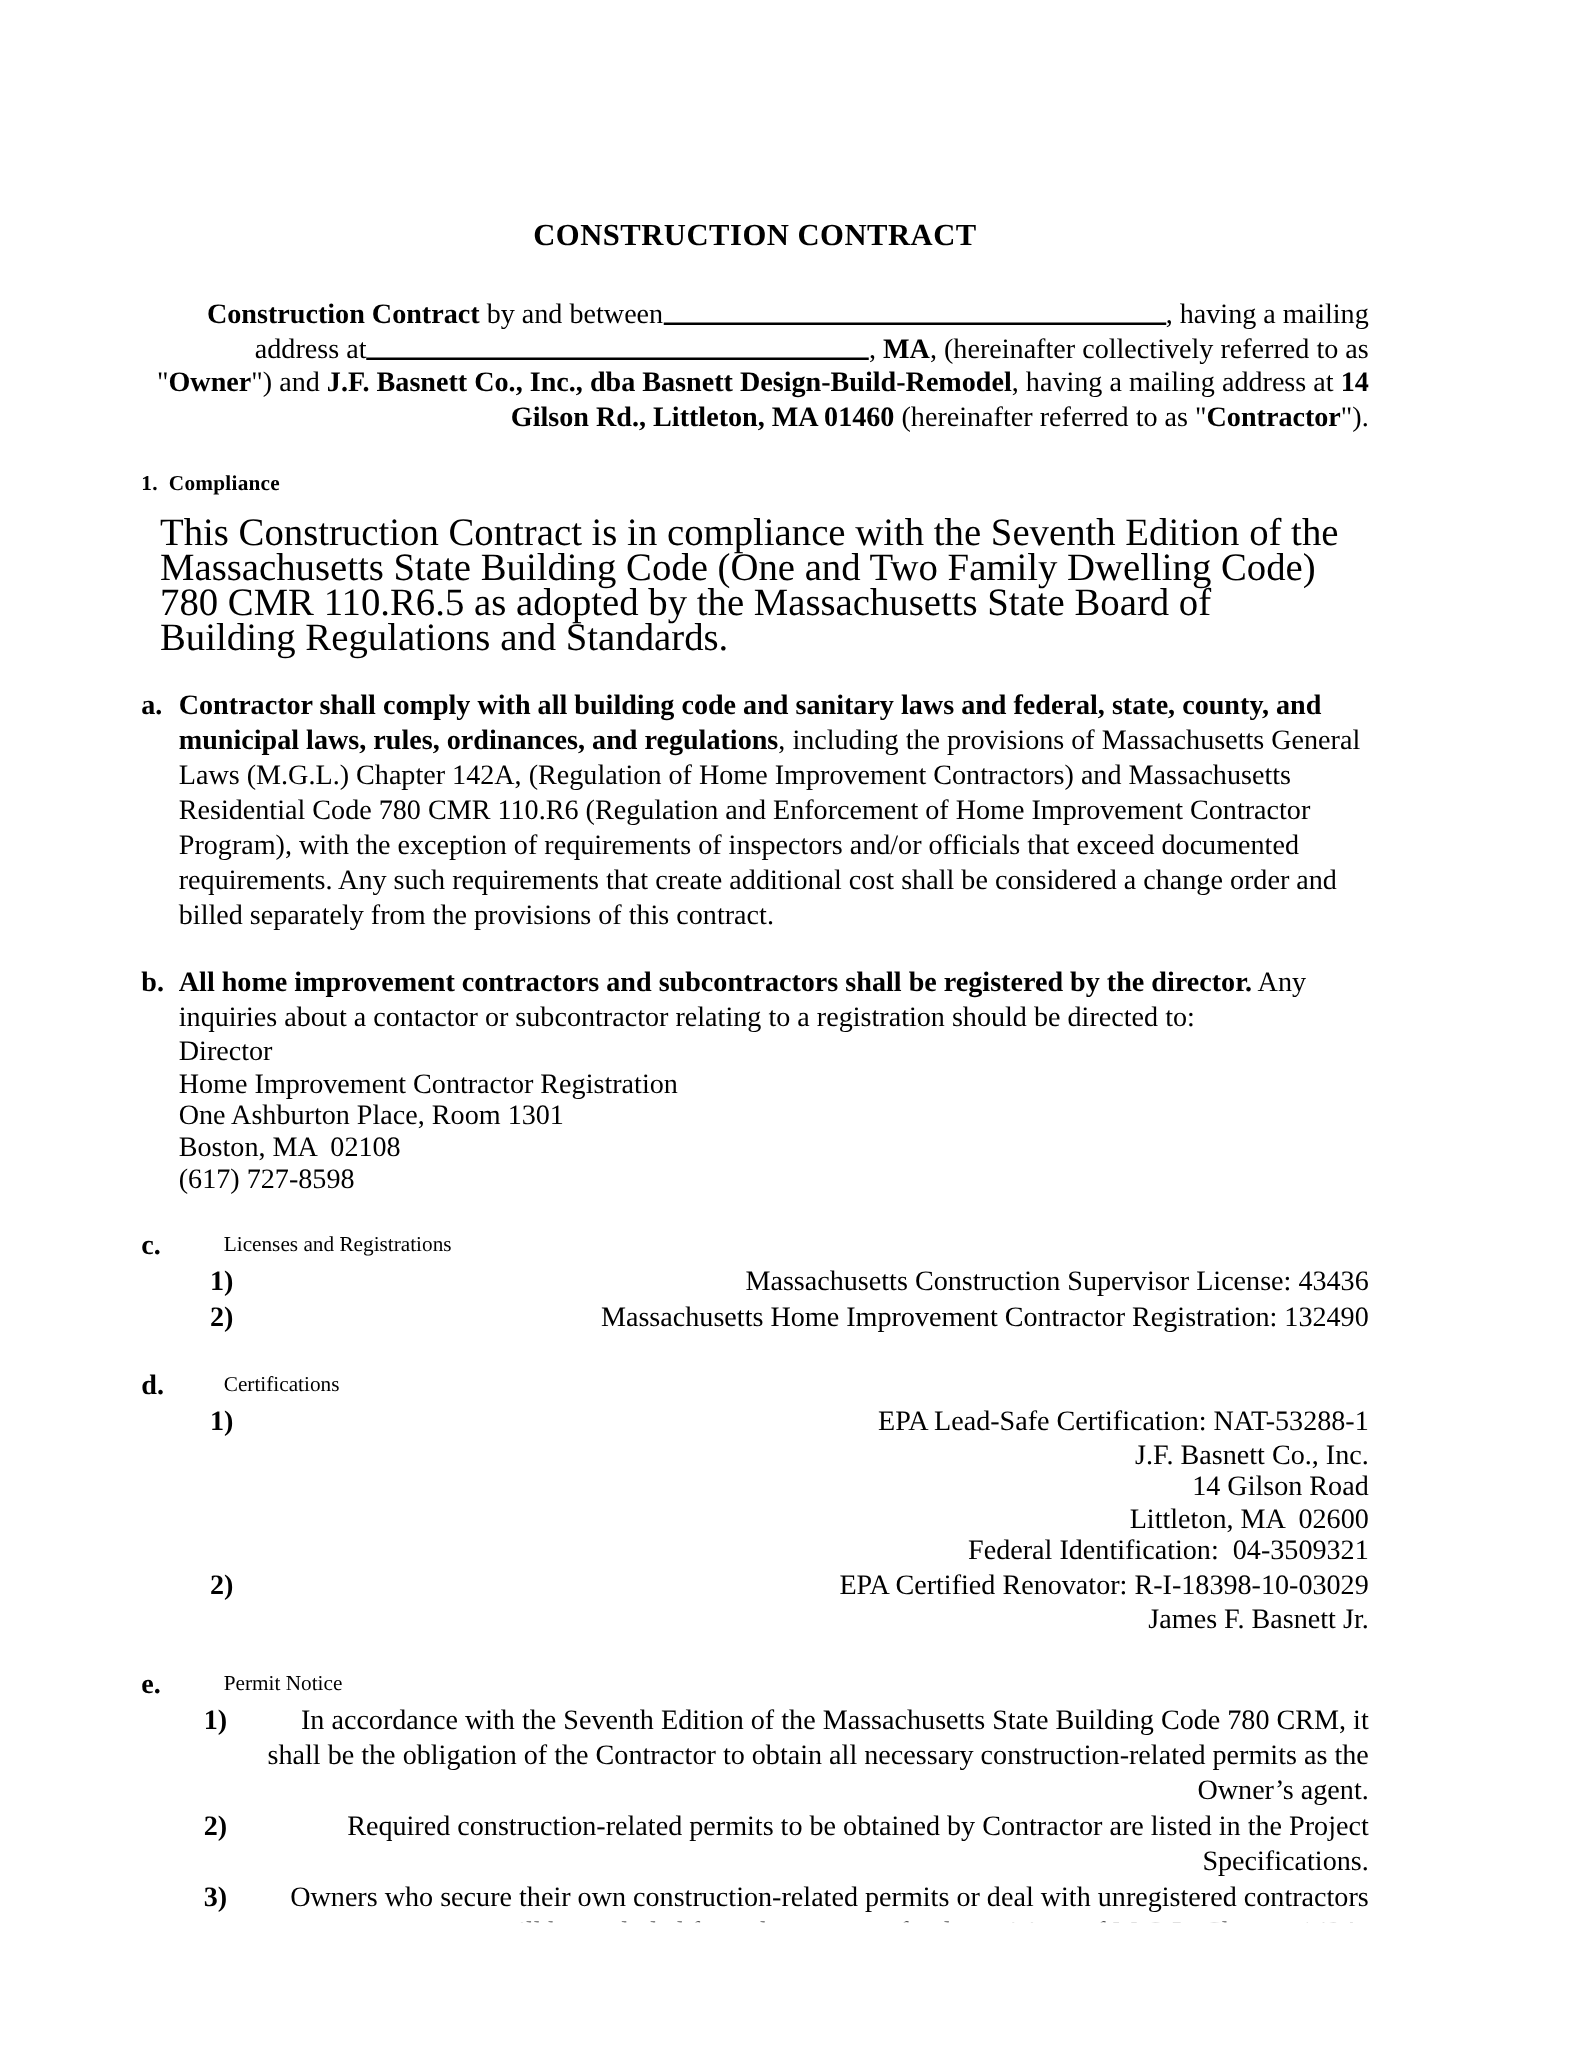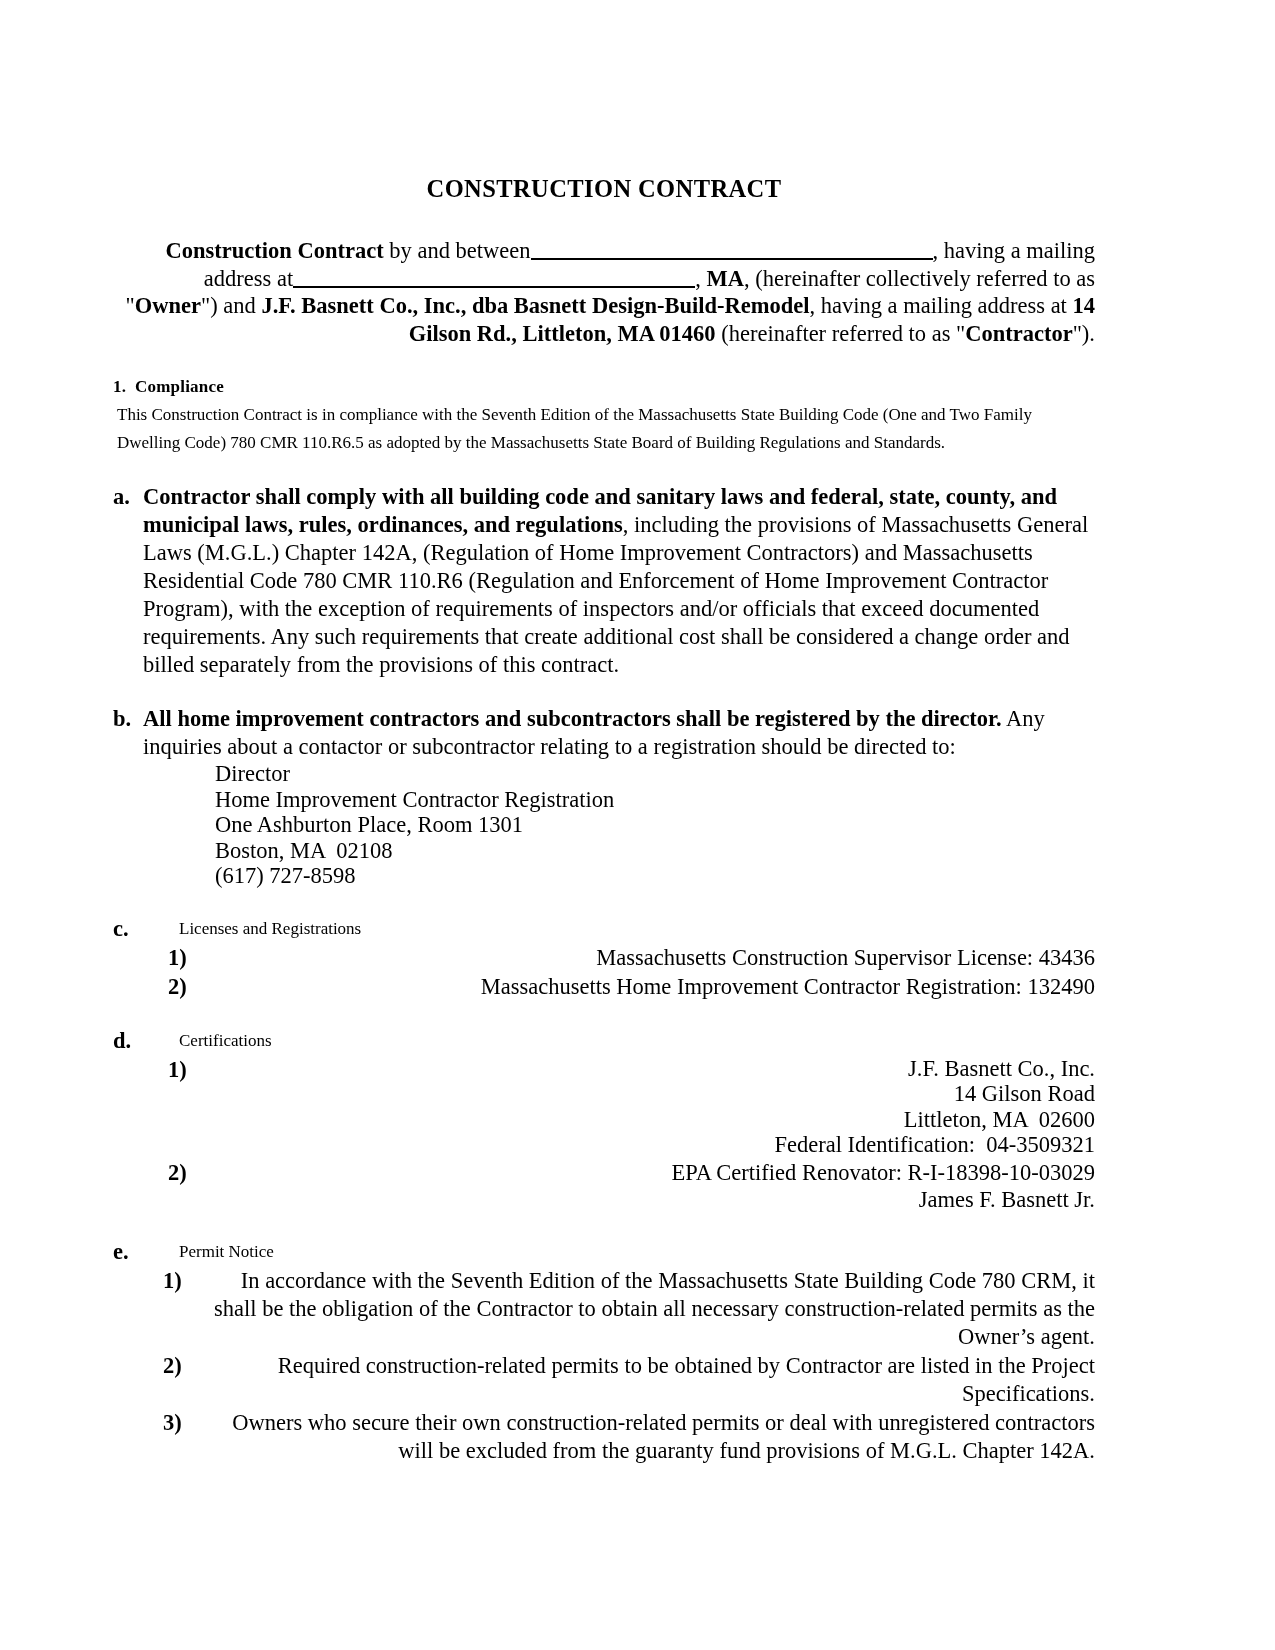--- a/index.html
+++ b/index.html
@@ -47,23 +47,23 @@
   .blank-1 { width: 402px; }
   .blank-2 { width: 402px; }
 
   .section-head {
     font-size: 17px;
     font-weight: bold;
     margin: 30px 0 0 0;
     letter-spacing: 0.2px;
   }
   .section-body {
-    font-size: 17px;
-    line-height: 28px;
-    margin: 4px;
+    font-size: 31px;
+    line-height: 28px;
+    margin: 15px;
   }
 
   
   .item {
     display: flex;
     margin-top: 26px;
   }
   .item-marker {
     flex: 0 0 auto;
     width: 30px;
@@ -98,21 +98,20 @@
   .subitem-body {
     flex: 1 1 auto;
     font-size: 22.5px;
     line-height: 28px;
     text-align: right;
   }
   .sub-list { margin-left: 25px; }
   .sub-list-e { margin-left: 20px; }
 
   .addr-block {
-    margin-left: 72px;
     font-size: 22.5px;
     line-height: 25.5px;
   }
   .addr-line { white-space: pre; }
 
   .indent-block {
     margin-left: 110px;
     font-size: 22.5px;
     line-height: 25.5px;
   }
@@ -189,20 +188,21 @@
     </div>
 
     <div class="item">
       <div class="item-marker">d.</div>
       <div class="item-body">
         <div class="item-title">Certifications</div>
         <div class="sub-list">
           <div class="subitem">
             <div class="subitem-marker">1)</div>
             <div class="subitem-body">
+              <div>EPA Lead-Safe Certification:  NAT-53288-1</div>
               <div class="indent-block">
                 <div class="addr-line">J.F. Basnett Co., Inc.</div>
                 <div class="addr-line"> 14 Gilson Road</div>
                 <div class="addr-line">Littleton, MA  02600</div>
                 <div class="addr-line">Federal Identification:  04-3509321</div>
               </div>
             </div>
           </div>
           <div class="subitem">
             <div class="subitem-marker">2)</div>

